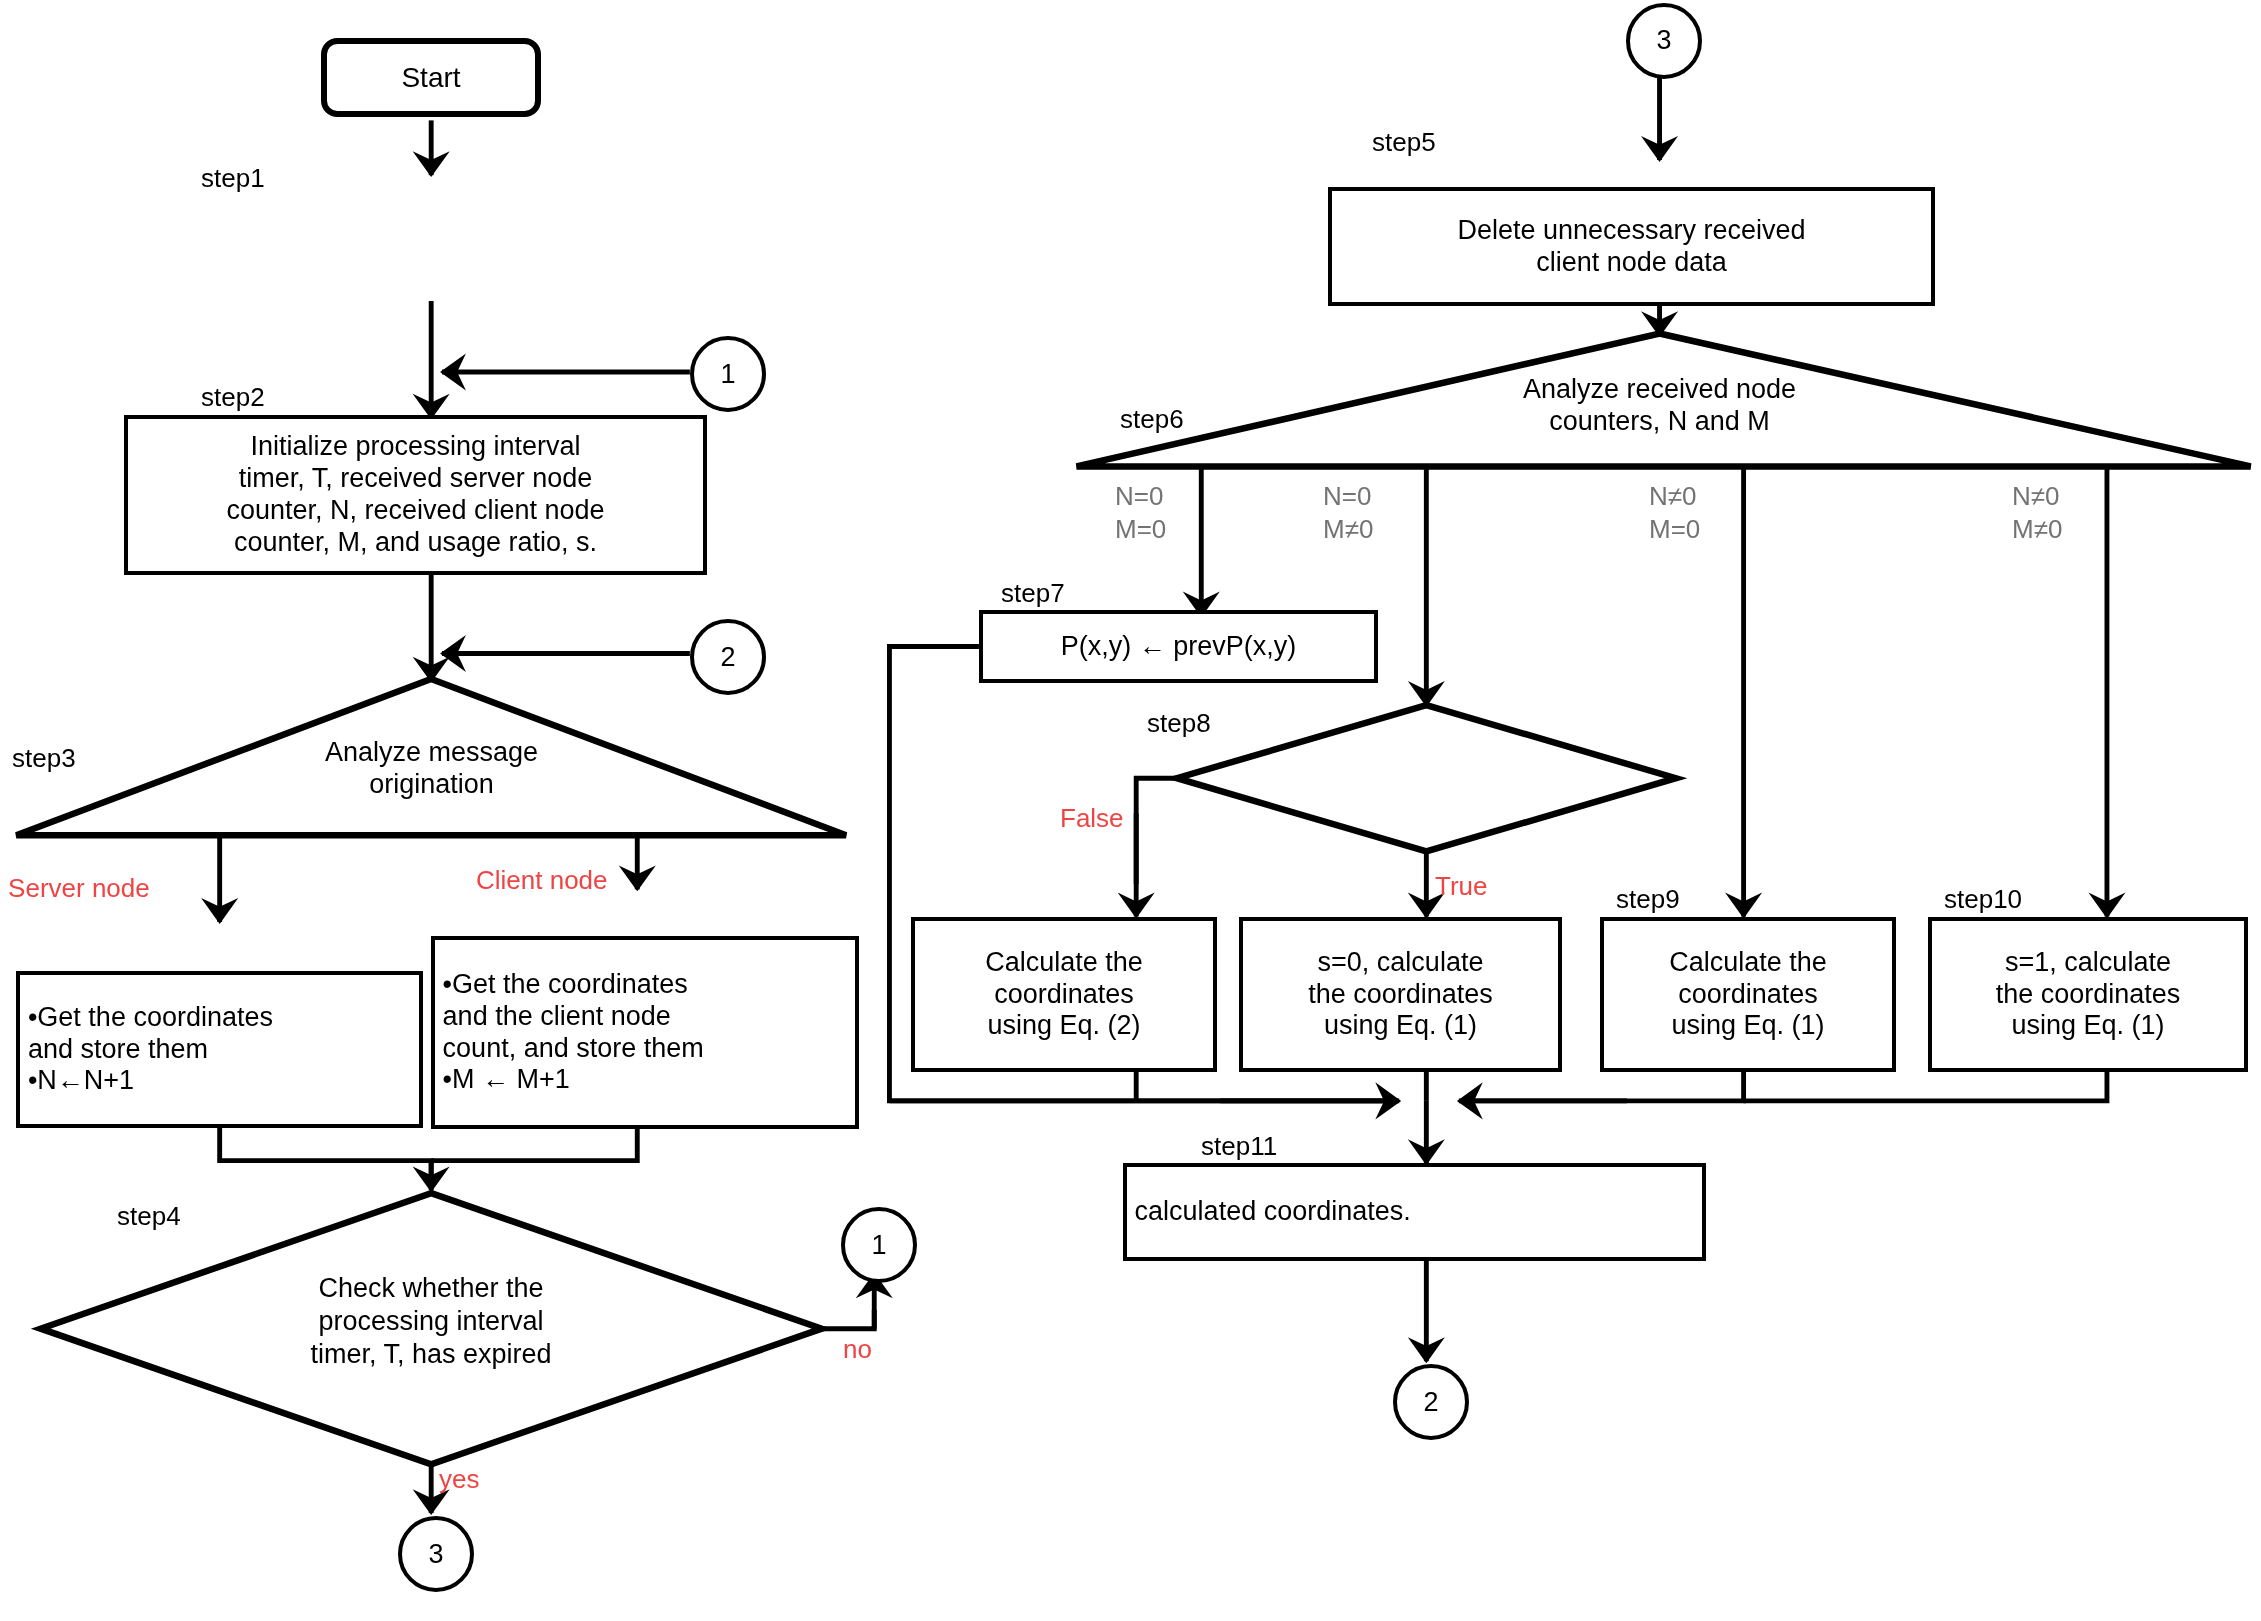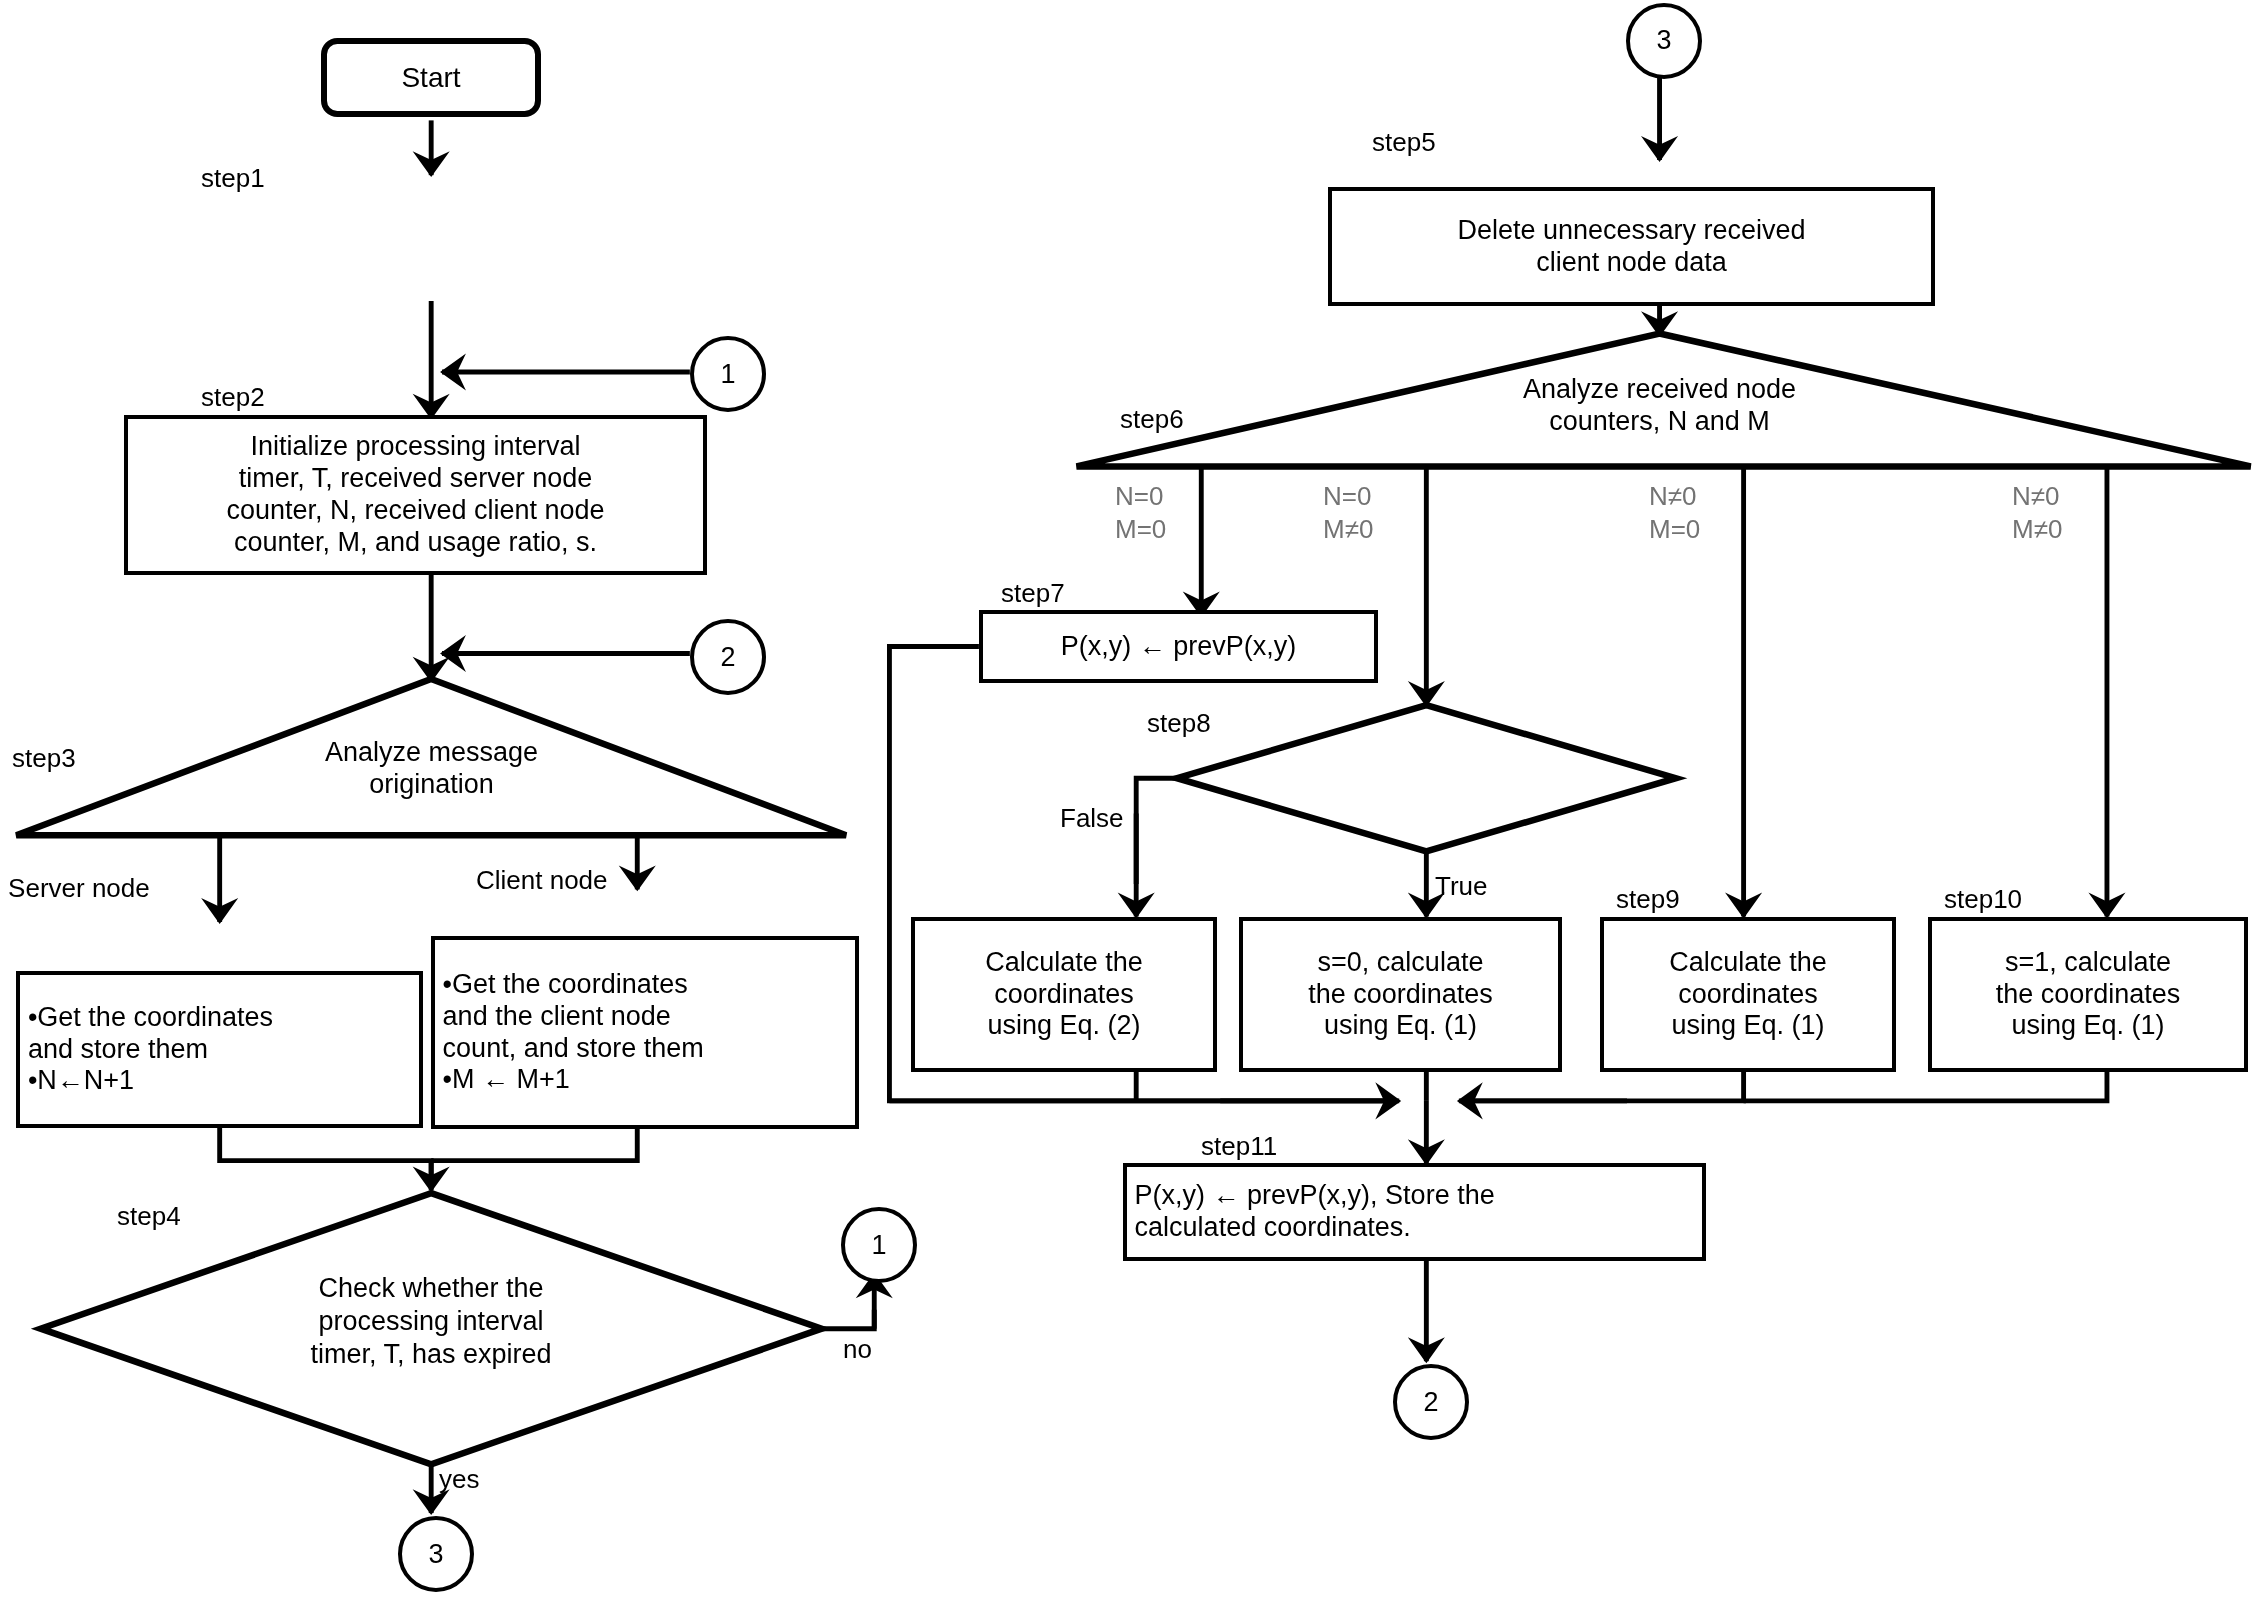--- a/index.html
+++ b/index.html
@@ -14,21 +14,21 @@
   svg#wires{position:absolute;left:0;top:0;width:2261px;height:1621px;}
 
   .node{position:absolute;box-sizing:border-box;display:flex;align-items:center;justify-content:center;}
   .proc{border:4.9px solid #000;background:#fff;}
   .proc .txt{text-align:center;line-height:1.18;font-size:27px;color:#000;padding:0 7.6px;}
   .proc .txt.left{text-align:left;width:100%;}
   .startbox{border:6px solid #000;border-radius:16.3px;background:#fff;}
   .startbox .txt{font-size:28px;}
 
   .steplab{position:absolute;font-size:26px;color:#000;white-space:nowrap;}
-  .edgelab{position:absolute;font-size:26px;color:#000000;white-space:nowrap;}
+  .edgelab{position:absolute;font-size:26px;color:#ef4444;white-space:nowrap;}
   .branchlab{position:absolute;font-size:26px;color:#737373;white-space:nowrap;line-height:1.25;}
 
   .conn{position:absolute;border:4.9px solid #000;border-radius:50%;background:#fff;
         display:flex;align-items:center;justify-content:center;font-size:27px;color:#000;}
 
   .tritext{position:absolute;text-align:center;font-size:27px;line-height:1.18;color:#000;white-space:nowrap;}
   .dmtext{position:absolute;text-align:center;font-size:27px;line-height:1.22;color:#000;white-space:nowrap;}
 </style>
 </head>
 <body>
@@ -231,21 +231,20 @@
     <div class="txt">
       <div>s=1, calculate</div>
       <div>the coordinates</div>
       <div>using Eq. (1)</div>
     </div>
   </div>
 
   <div class="steplab" style="left:1201px;top:1131px;">step11</div>
   <div class="node proc" style="left:1123px;top:1163px;width:583px;height:98px;">
     <div class="txt left">
-      <div>P(x,y) ← prevP(x,y), Store the</div>
       <div>calculated coordinates.</div>
     </div>
   </div>
 
   <div class="conn" style="left:1393px;top:1364px;width:68px;height:68px;">2</div>
 
 </div>
 
 
 </body></html>

